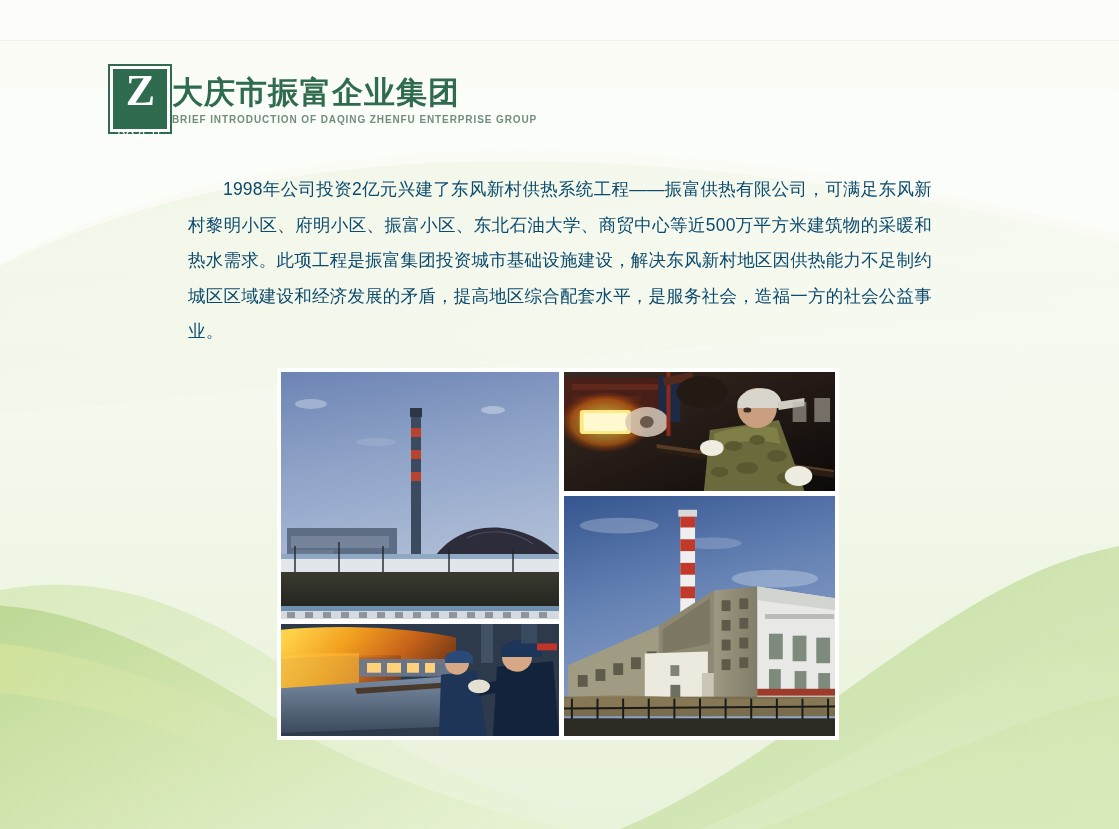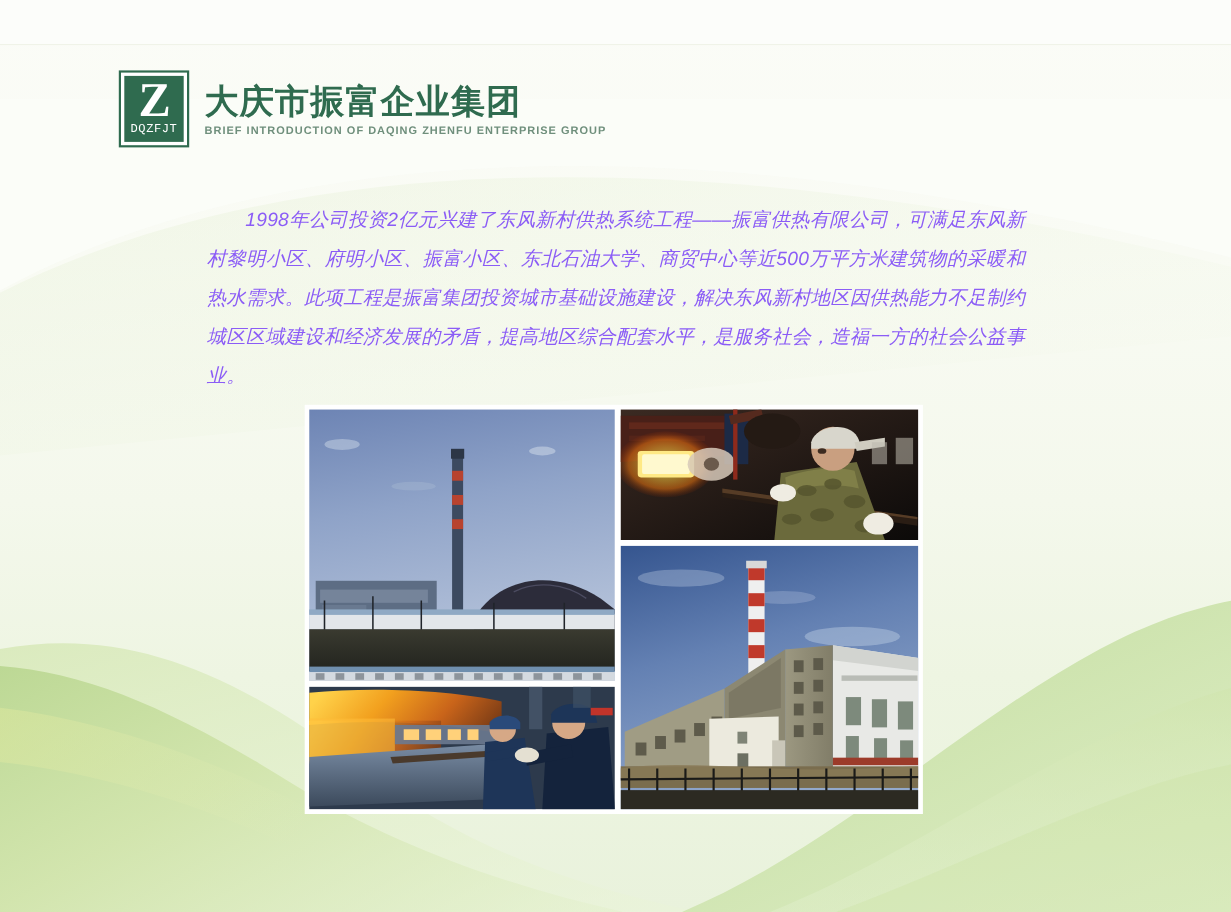--- a/index.html
+++ b/index.html
@@ -77,28 +77,27 @@
   .logo-z {
     color: #ffffff;
     font-family: "Liberation Serif", "DejaVu Serif", serif;
     font-weight: bold;
     font-size: 44px;
     line-height: 40px;
     letter-spacing: -1px;
   }
   .logo-abbr {
     color: #ffffff;
-    font-family: Liberation Mono, monospace;
+    font-family: Liberation Sans, sans-serif;
     font-size: 11px;
     letter-spacing: 0.5px;
     line-height: 13px;
-    margin-top: 1px;
+    margin-top: 18px;
   }
   .title-block {
-    margin-left: 14px;
     padding-top: 12px;
   }
   .title-cn {
     color: #2f6b4f;
     font-size: 31px;
     font-weight: bold;
     letter-spacing: 1px;
     line-height: 34px;
     white-space: nowrap;
   }
@@ -108,29 +107,28 @@
     letter-spacing: 0.9px;
     margin-top: 4px;
     white-space: nowrap;
     font-weight: bold;
   }
 
   
   .body-text {
     position: absolute;
     left: 188px;
-    top: 182px;
+    top: 172px;
     width: 744px;
-    color: #8b5cf6;
+    color: #0c4a6e;
     font-size: 17.5px;
     line-height: 35.5px;
     text-align: justify;
     text-indent: 2em;
     letter-spacing: 0.2px;
-    font-style: italic;
   }
 
   
   .collage {
     position: absolute;
     left: 277px;
     top: 368px;
     width: 562px;
     height: 372px;
     background: #ffffff;

